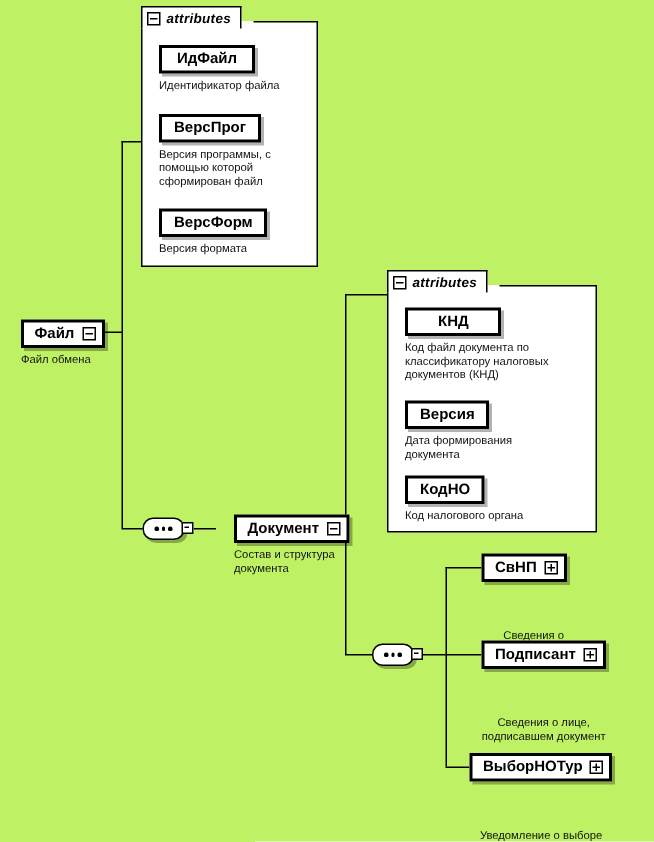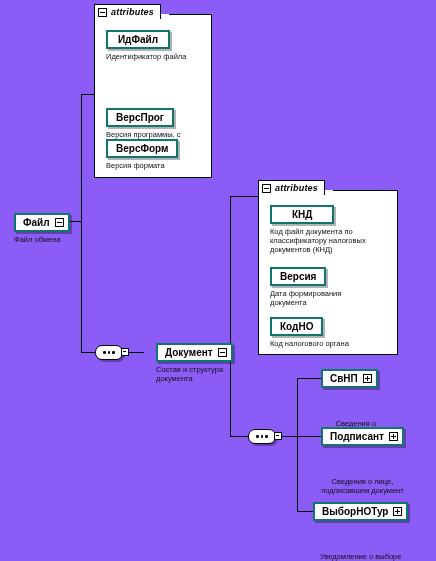--- a/index.html
+++ b/index.html
@@ -8,21 +8,21 @@
     background: #ffffff;
   }
   body {
     font-family: "Liberation Sans", "DejaVu Sans", sans-serif;
     color: #000000;
   }
   #canvas {
     position: relative;
     width: 436px;
     height: 561px;
-    background: #8b5cf6;
+    background: #bef264;
     overflow: hidden;
   }
 
   
   .line {
     position: absolute;
     background: #000000;
   }
   .line.h { height: 1px; }
   .line.v { width: 1px; }
@@ -94,21 +94,21 @@
     background: #000000;
   }
 
   
   .node {
     position: absolute;
     box-sizing: border-box;
   }
   .node-box {
     position: relative;
-    border: 2px solid #0f766e;
+    border: 2px solid #000000;
     background: #ffffff;
     display: inline-flex;
     align-items: center;
     gap: 5px;
     padding: 2px 4px 2px 7px;
     box-sizing: border-box;
     box-shadow: 2px 2px 0 rgba(0,0,0,.30);
   }
   .node-label {
     font-weight: bold;
@@ -212,21 +212,21 @@
       <span class="attr-tab-label">attributes</span>
     </div>
 
     <div class="node" style="left:11px; top:14px;">
       <div class="node-box" style="min-width:64px; justify-content:center; padding:2px 8px;">
         <span class="node-label">ИдФайл</span>
       </div>
       <div class="node-desc">Идентификатор файла</div>
     </div>
 
-    <div class="node" style="left:11px; top:60px;margin-top:32px;">
+    <div class="node" style="left:11px; top:60px;">
       <div class="node-box" style="min-width:64px; justify-content:center; padding:2px 8px;">
         <span class="node-label">ВерсПрог</span>
       </div>
       <div class="node-desc">Версия программы, с
 помощью которой
 сформирован файл</div>
     </div>
 
     <div class="node" style="left:11px; top:123px;">
       <div class="node-box" style="min-width:64px; justify-content:center; padding:2px 8px;">

